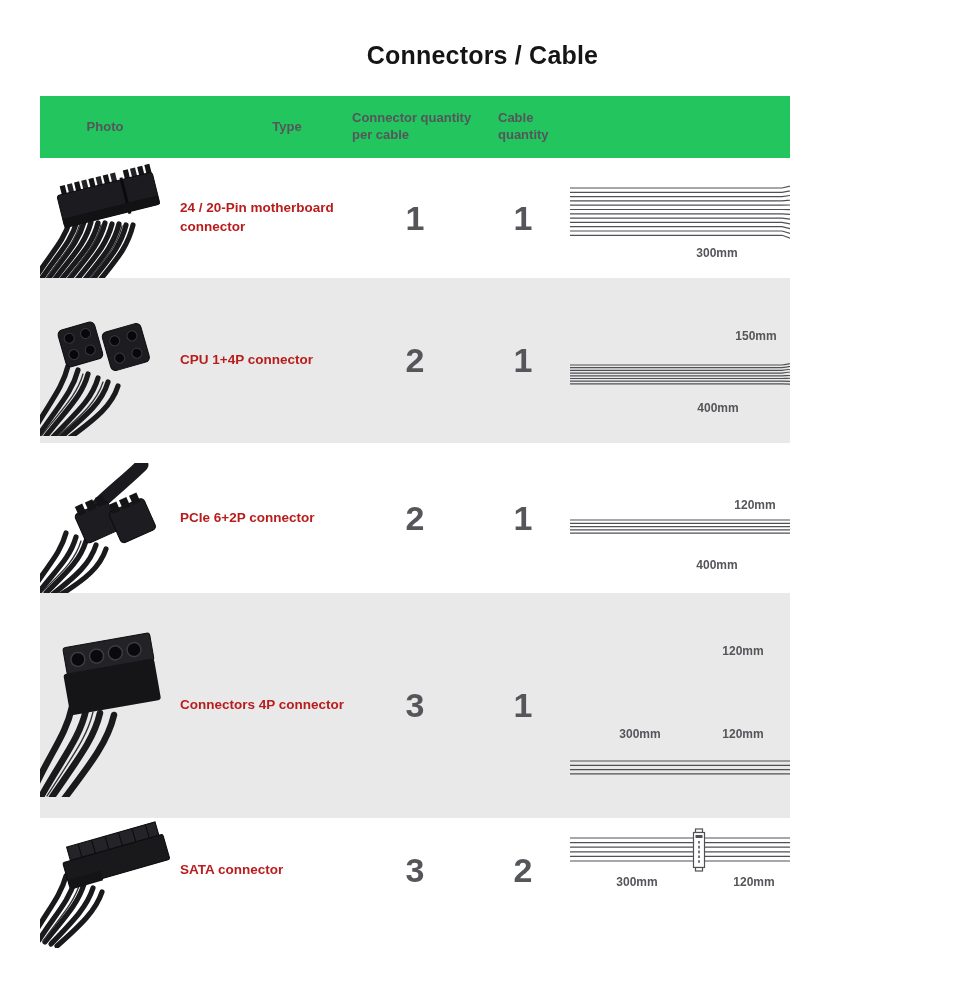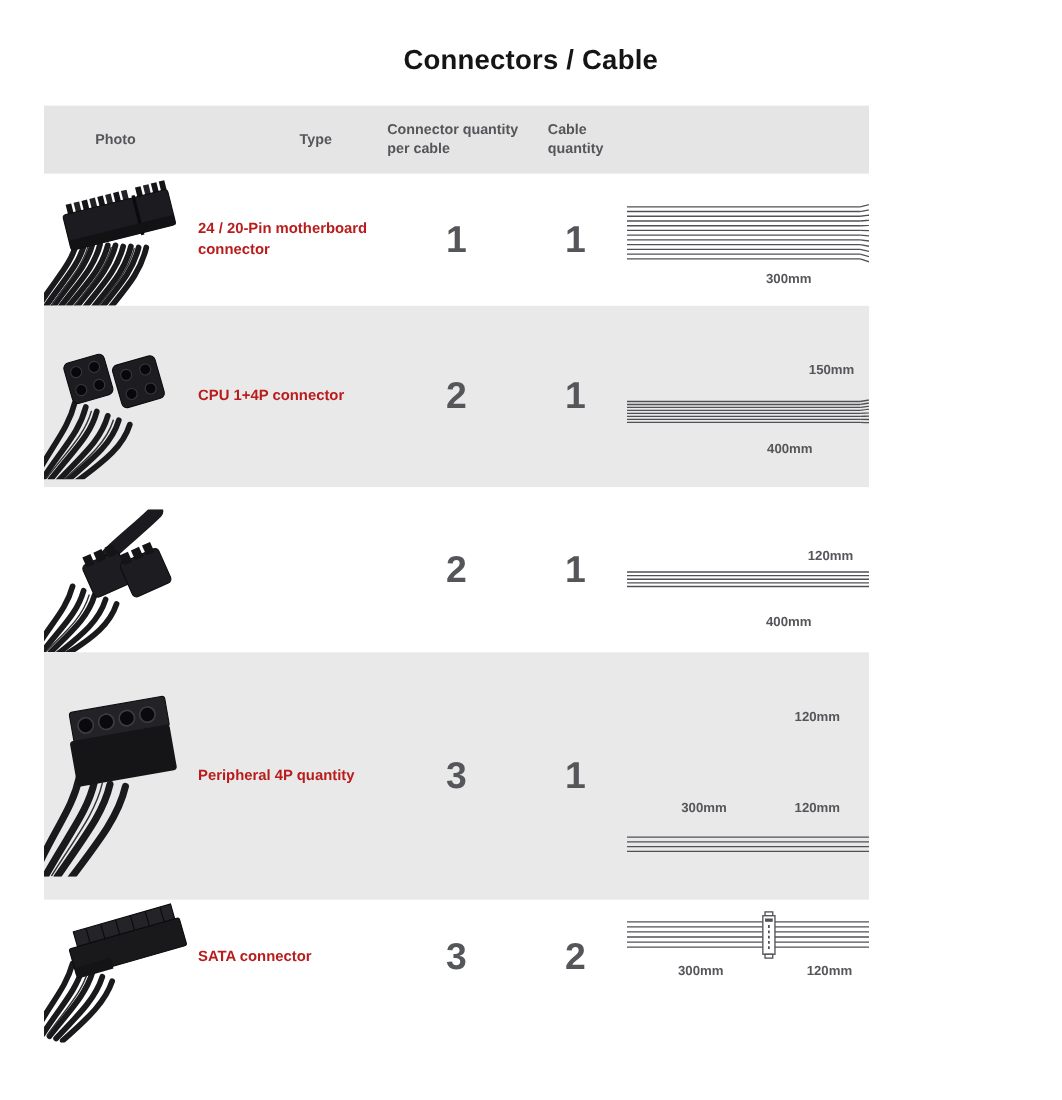--- a/index.html
+++ b/index.html
@@ -1,21 +1,21 @@
 <!DOCTYPE html>
 <html><head>
 <meta charset="utf-8">
 <style>
   html,body{margin:0;padding:0;background:#fff;}
   .page{position:relative;width:790px;height:1000px;background:#fff;overflow:hidden;
         font-family:"Liberation Sans",sans-serif;}
   .title{position:absolute;top:41px;left:0;width:965px;margin:0;text-align:center;
          font-size:25px;font-weight:bold;color:#151515;letter-spacing:.2px;}
   .table{position:absolute;left:40px;top:96px;width:880px;}
-  .thead{position:relative;height:62px;background:#e5e5e5;}
+  .thead{position:relative;height:62px;background:#22c55e;}
   .th{position:absolute;top:0;height:62px;display:flex;align-items:center;
       font-size:13px;font-weight:bold;color:#55565a;line-height:1.3;}
   .th-photo{left:0;width:130px;justify-content:center;}
   .th-type{left:167px;width:160px;justify-content:center;}
   .th-connqty{left:312px;width:132px;}
   .th-cableqty{left:458px;width:82px;}
   .th-length{left:530px;width:322px;justify-content:center;}
   .row{position:relative;background:#fff;}
   .row.alt{background:#e9e9e9;}
   .r1{height:120px}.r2{height:165px}.r3{height:150px}.r4{height:225px}.r5{height:182px}
@@ -196,20 +196,21 @@
             <rect x="44" y="33" width="8" height="10" fill="#141416"></rect>
               <rect x="55" y="33" width="8" height="10" fill="#141416"></rect>
               <rect x="66" y="33" width="8" height="10" fill="#141416"></rect>
             <rect x="72" y="52" width="38" height="34" rx="4" fill="#1d1d21" stroke="#0c0c0e"></rect>
             <rect x="76" y="45" width="8" height="10" fill="#141416"></rect>
               <rect x="87" y="45" width="8" height="10" fill="#141416"></rect>
               <rect x="98" y="45" width="8" height="10" fill="#141416"></rect>
           </g>
         </svg>
       </div>
+      <div class="type">PCIe 6+2P connector</div>
       <div class="qty conn">2</div>
       <div class="qty cable">1</div>
       <div class="diagram">
         <svg width="350" height="150" viewBox="0 0 350 150">
           <path class="wire" d="M0 77H240M0 80.3H240M0 83.6H240M0 86.9H240M0 90.2H240"></path>
           <path class="wire" d="M240 77 C272 71,290 57,293 44 C295 33,291 26,299 21.5"></path>
           <path class="wire" d="M240 80.3 C274 75,292 64,294 52 C295 45,293 41,297 40.5"></path>
           <path class="wire" d="M240 83.6 C276 79,294 70,295 58 C296 51,295 47,297 46.5"></path>
           <path class="wire" d="M240 86.9 C278 83,296 76,296 64 C296 57,296 53,297 52.5"></path>
           <path class="wire" d="M240 83.6 C262 84,284 81,298 80.5"></path>
@@ -251,21 +252,21 @@
           <g transform="rotate(-10 65 60)">
             <rect x="28" y="26" width="88" height="28" rx="3" fill="#232327" stroke="#0e0e10"></rect>
             <circle cx="41" cy="40" r="7" fill="#0a0a0c" stroke="#3c3c41" stroke-width="1.5"></circle>
             <circle cx="60" cy="40" r="7" fill="#0a0a0c" stroke="#3c3c41" stroke-width="1.5"></circle>
             <circle cx="79" cy="40" r="7" fill="#0a0a0c" stroke="#3c3c41" stroke-width="1.5"></circle>
             <circle cx="98" cy="40" r="7" fill="#0a0a0c" stroke="#3c3c41" stroke-width="1.5"></circle>
             <rect x="24" y="52" width="92" height="42" rx="3" fill="#151518"></rect>
           </g>
         </svg>
       </div>
-      <div class="type">Peripheral 4P quantity</div>
+      <div class="type">Connectors 4P connector</div>
       <div class="qty conn">3</div>
       <div class="qty cable">1</div>
       <div class="diagram">
         <svg width="350" height="225" viewBox="0 0 350 225">
           <path class="wire" d="M0 168H284M0 172.3H284M0 176.6H284M0 180.9H284"></path>
           <path class="wire" d="M284 166.5 C222 162,222 101,284 92.5"></path>
           <path class="wire" d="M284 171 C225.2 164,225.2 99,284 97"></path>
           <path class="wire" d="M284 175.5 C228.4 166,228.4 97,284 101.5"></path>
           <path class="wire" d="M284 180 C231.6 168,231.6 95,284 106"></path>
           <path class="wire" d="M284 94.5 C222 90,222 29,284 20.5"></path>

